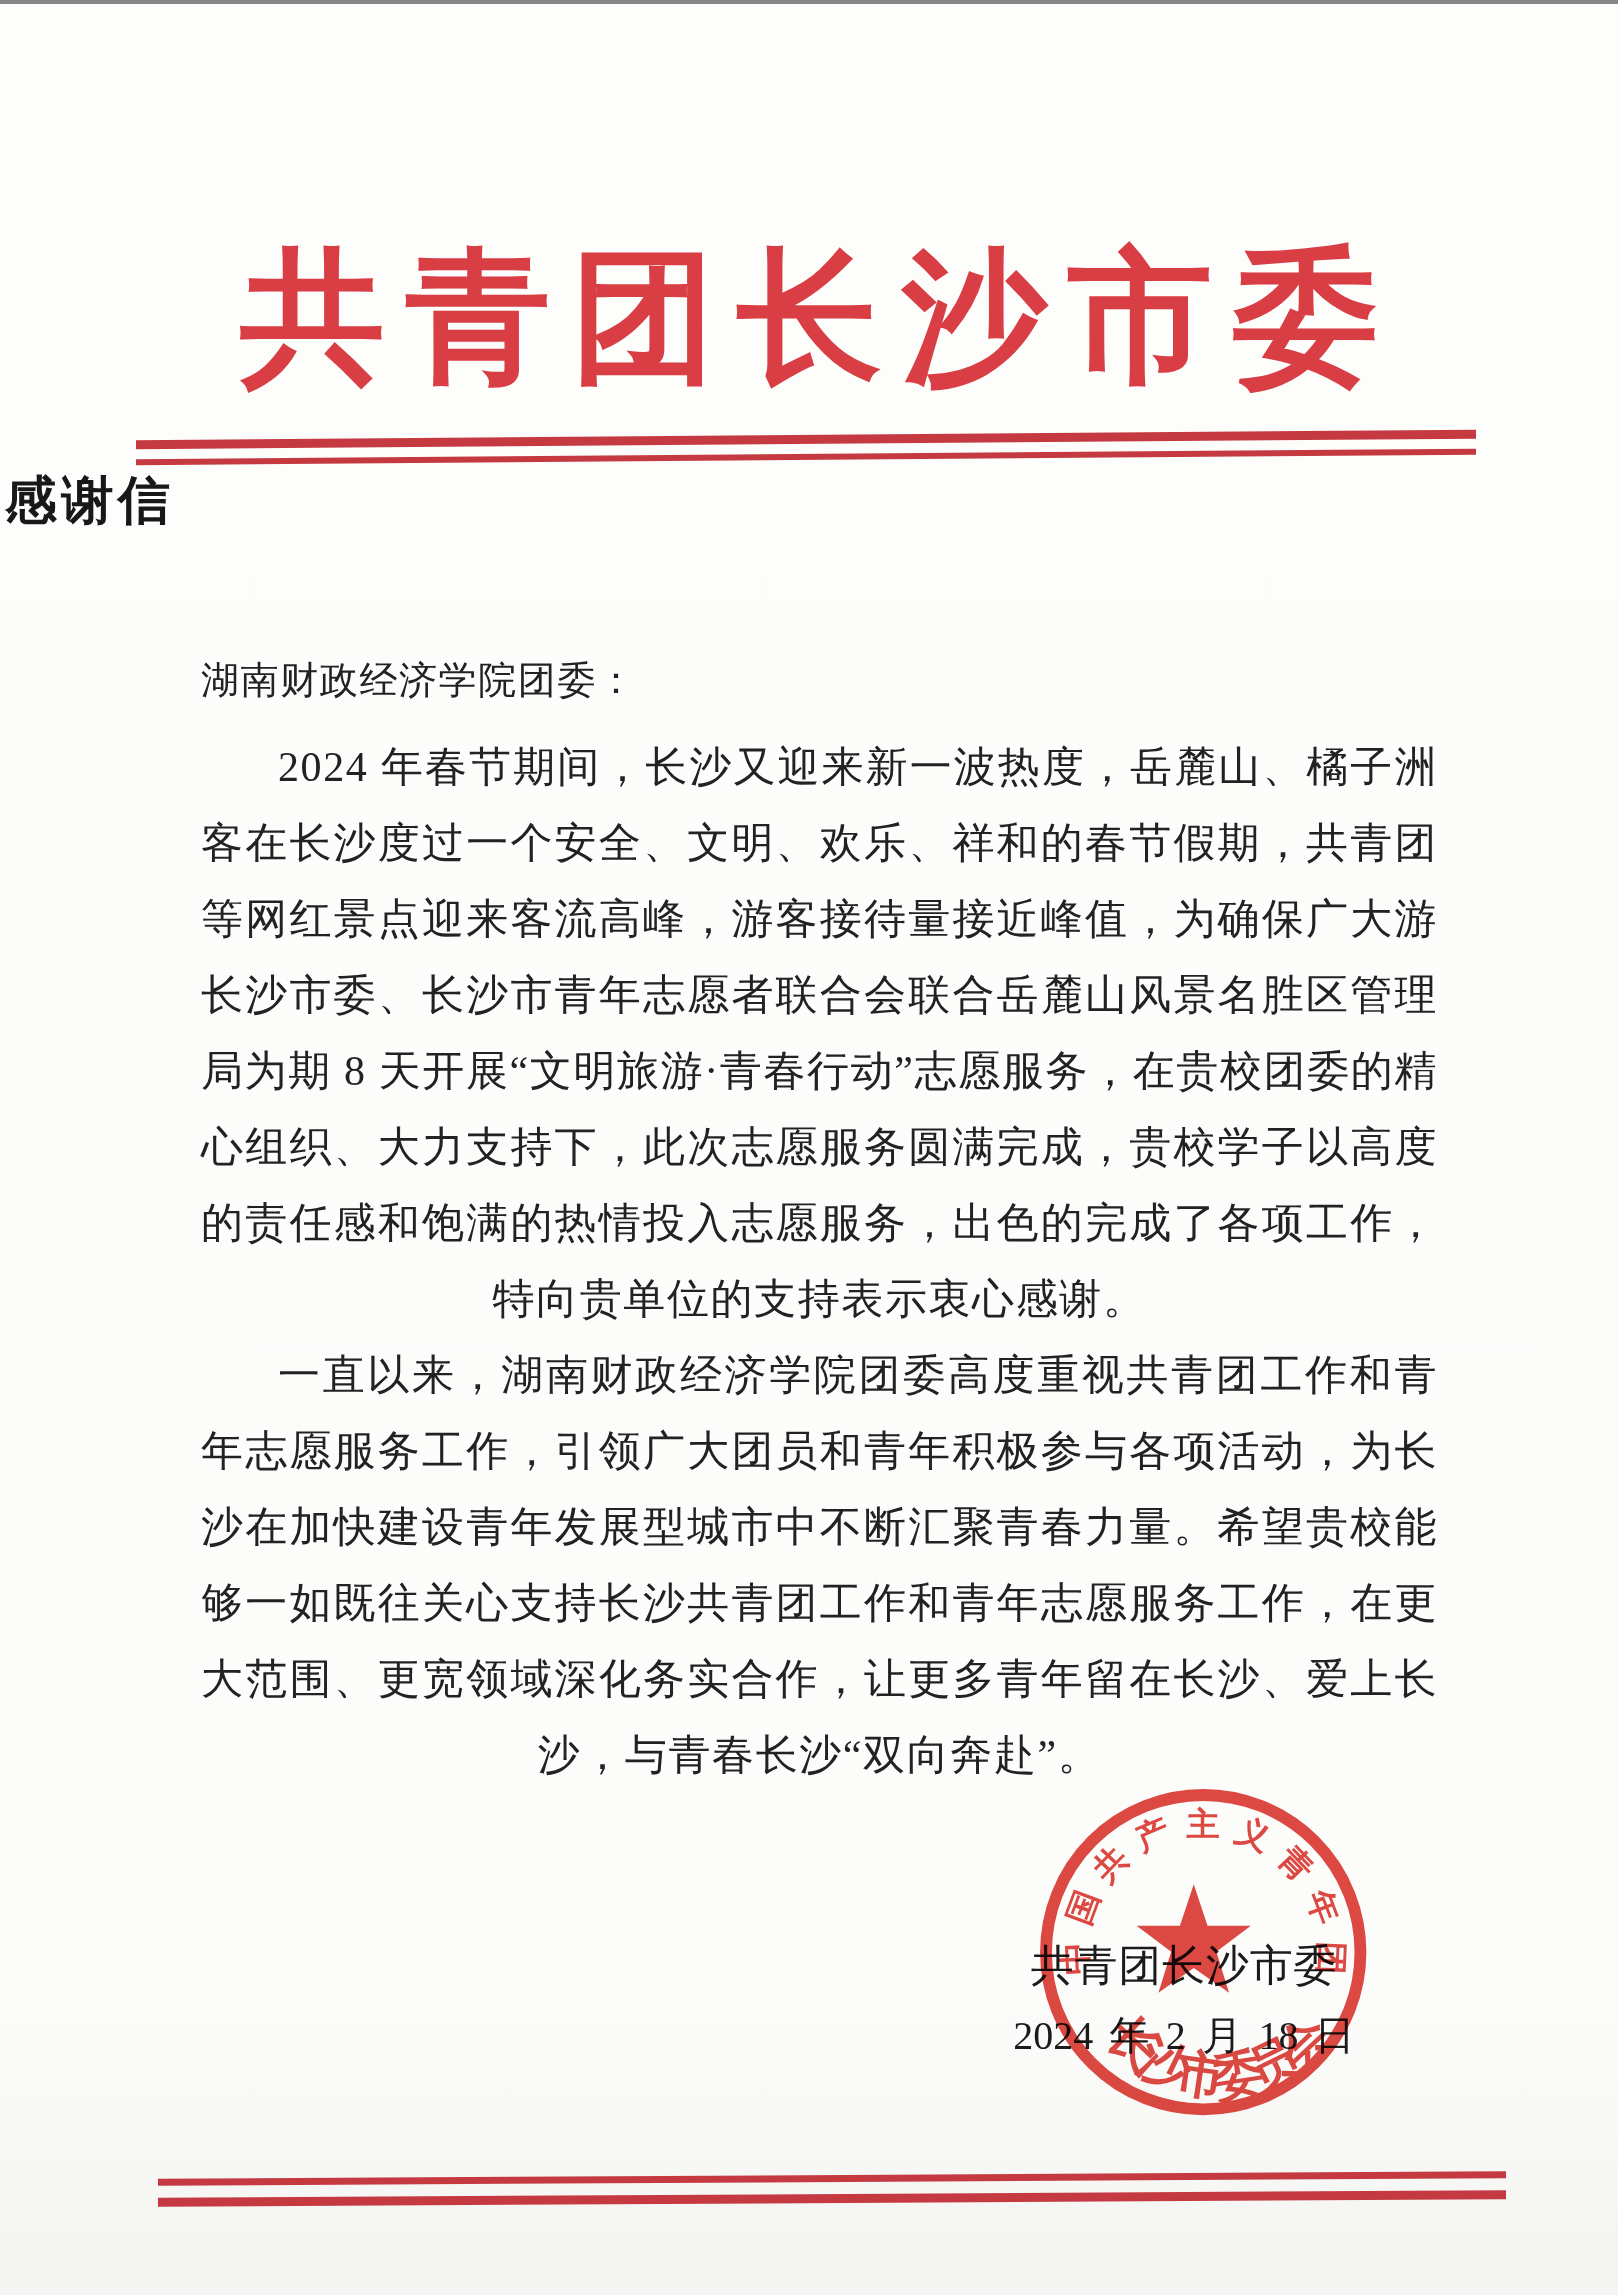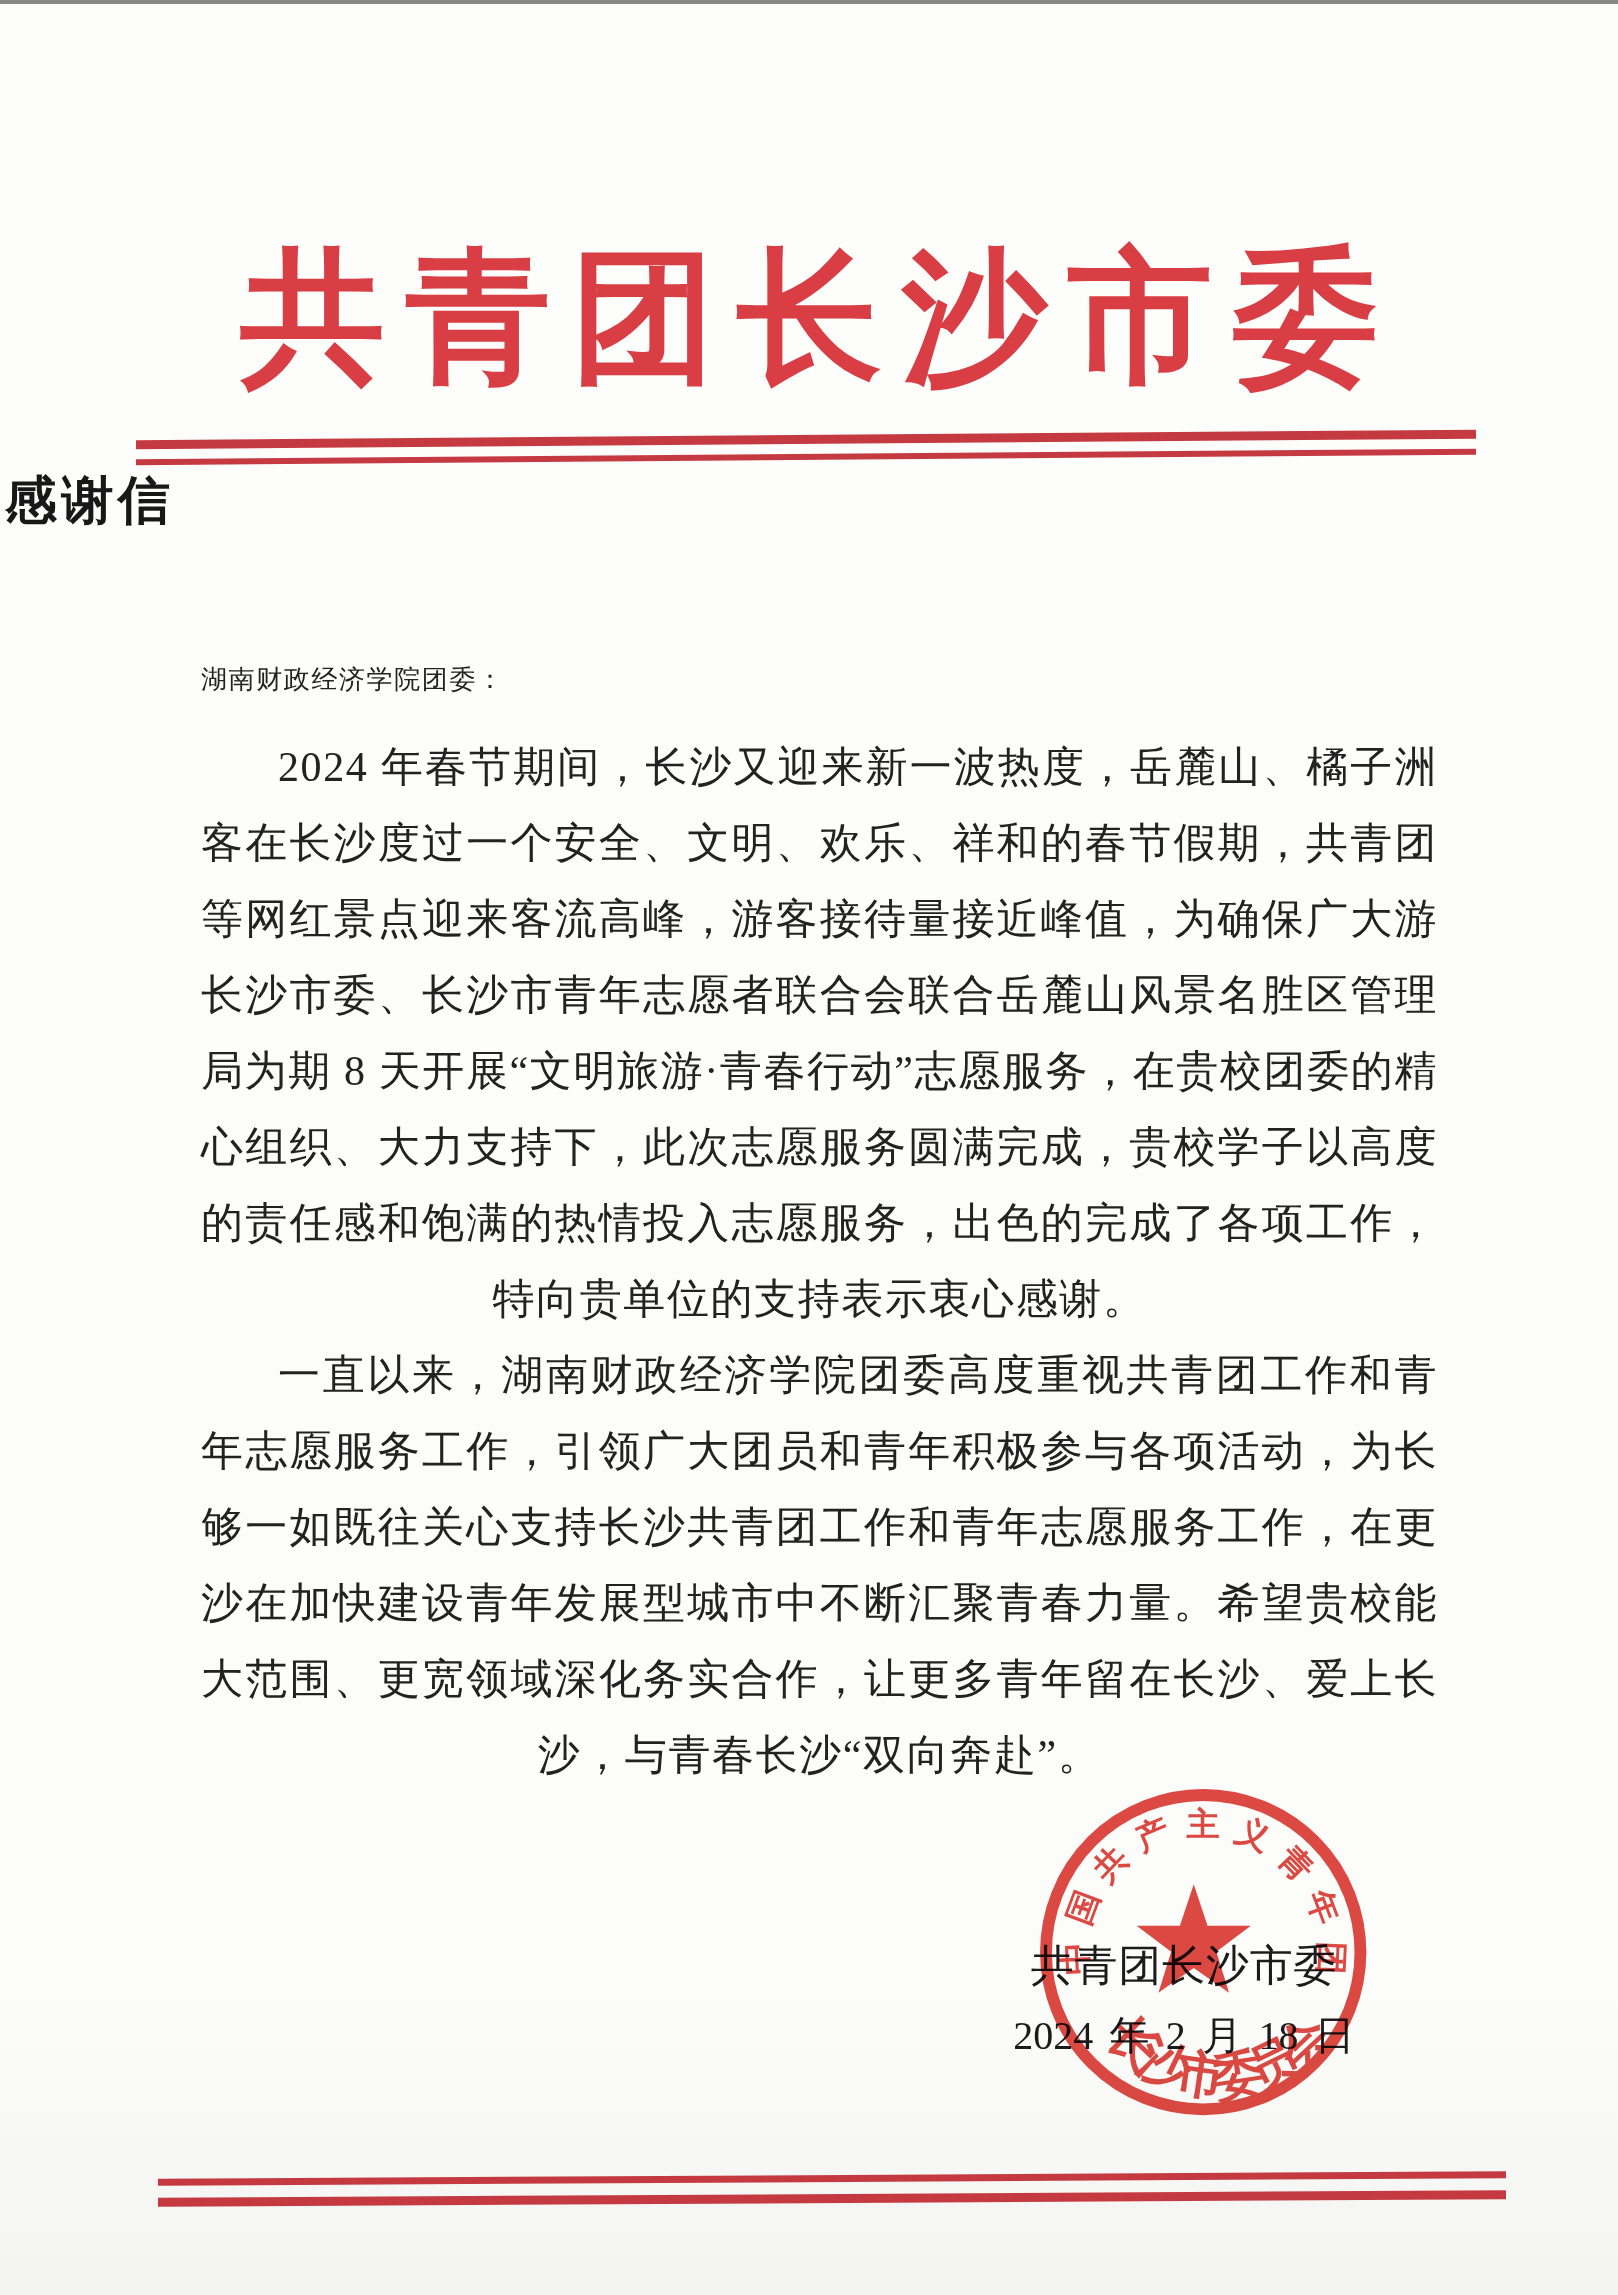--- a/index.html
+++ b/index.html
@@ -47,21 +47,21 @@
     letter-spacing: 4.7px;
     text-indent: 4.7px;
     color: #181818;
   }
 
   
   .recipient {
     position: absolute;
     left: 201px;
     top: 638px;
-    font-size: 26px;
+    font-size: 38px;
     line-height: 76px;
     letter-spacing: 1.6px;
     color: #222;
     white-space: nowrap;
   }
   .letter-body {
     position: absolute;
     left: 201px;
     top: 725px;
     width: 1237px;
@@ -137,22 +137,22 @@
       <div class="bline just indent">2024 年春节期间，长沙又迎来新一波热度，岳麓山、橘子洲</div>
       <div class="bline just">客在长沙度过一个安全、文明、欢乐、祥和的春节假期，共青团</div>
       <div class="bline just">等网红景点迎来客流高峰，游客接待量接近峰值，为确保广大游</div>
       <div class="bline just">长沙市委、长沙市青年志愿者联合会联合岳麓山风景名胜区管理</div>
       <div class="bline just">局为期 8 天开展“文明旅游·青春行动”志愿服务，在贵校团委的精</div>
       <div class="bline just">心组织、大力支持下，此次志愿服务圆满完成，贵校学子以高度</div>
       <div class="bline just">的责任感和饱满的热情投入志愿服务，出色的完成了各项工作，</div>
       <div class="bline plain">特向贵单位的支持表示衷心感谢。</div>
       <div class="bline just indent">一直以来，湖南财政经济学院团委高度重视共青团工作和青</div>
       <div class="bline just">年志愿服务工作，引领广大团员和青年积极参与各项活动，为长</div>
+      <div class="bline just">沙在加快建设青年发展型城市中不断汇聚青春力量。希望贵校能</div>
       <div class="bline just">够一如既往关心支持长沙共青团工作和青年志愿服务工作，在更</div>
-      <div class="bline just">沙在加快建设青年发展型城市中不断汇聚青春力量。希望贵校能</div>
       <div class="bline just">大范围、更宽领域深化务实合作，让更多青年留在长沙、爱上长</div>
       <div class="bline plain">沙，与青春长沙“双向奔赴”。</div>
     </div>
 
   <div class="sig-name">共青团长沙市委</div>
   <div class="sig-date">2024 年 2 月 18 日</div>
 
   <svg class="seal-svg" viewBox="0 0 2048 2905">
     <defs>
       <path id="seal-arc-top" d="M 1378.2 2496.8 A 148 148 0 1 1 1667.8 2496.8" fill="none"></path>

